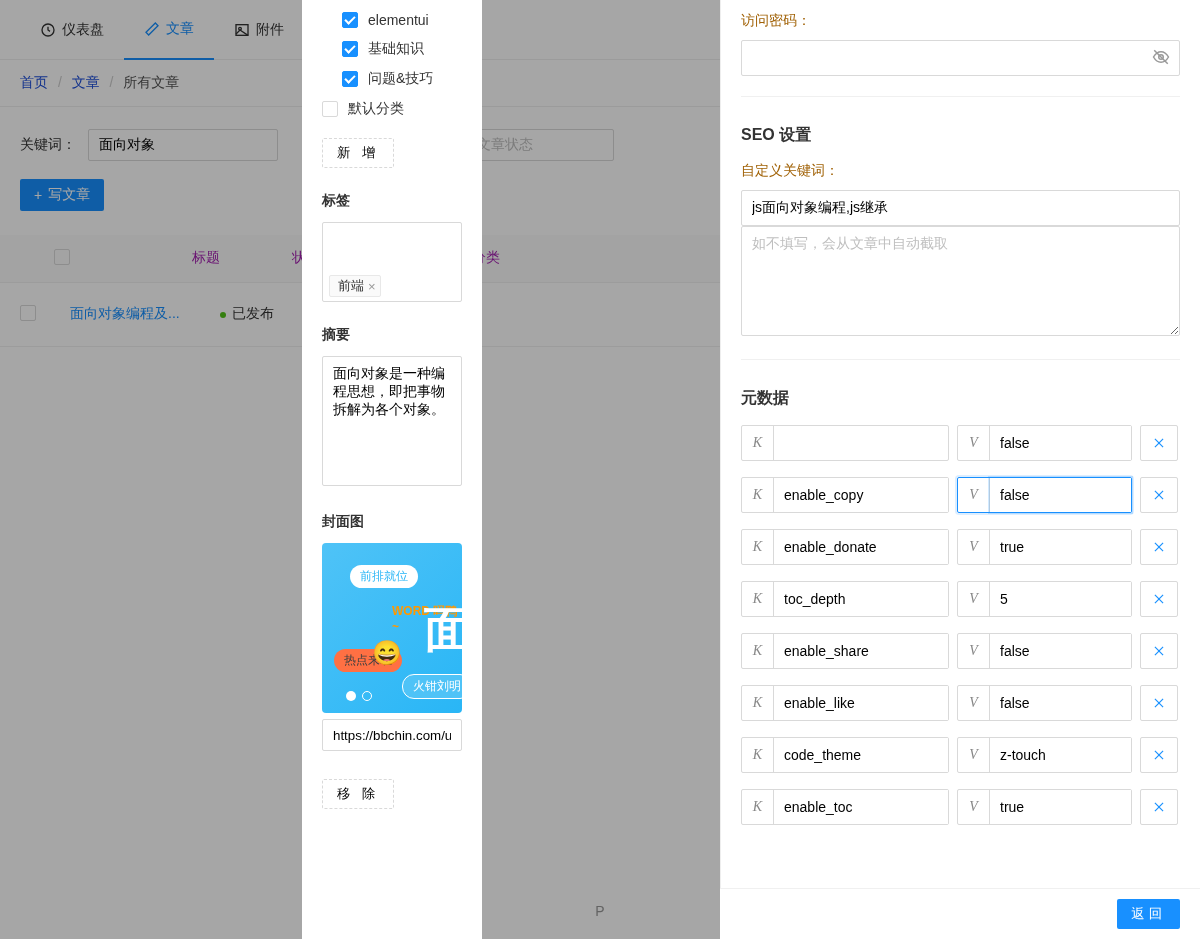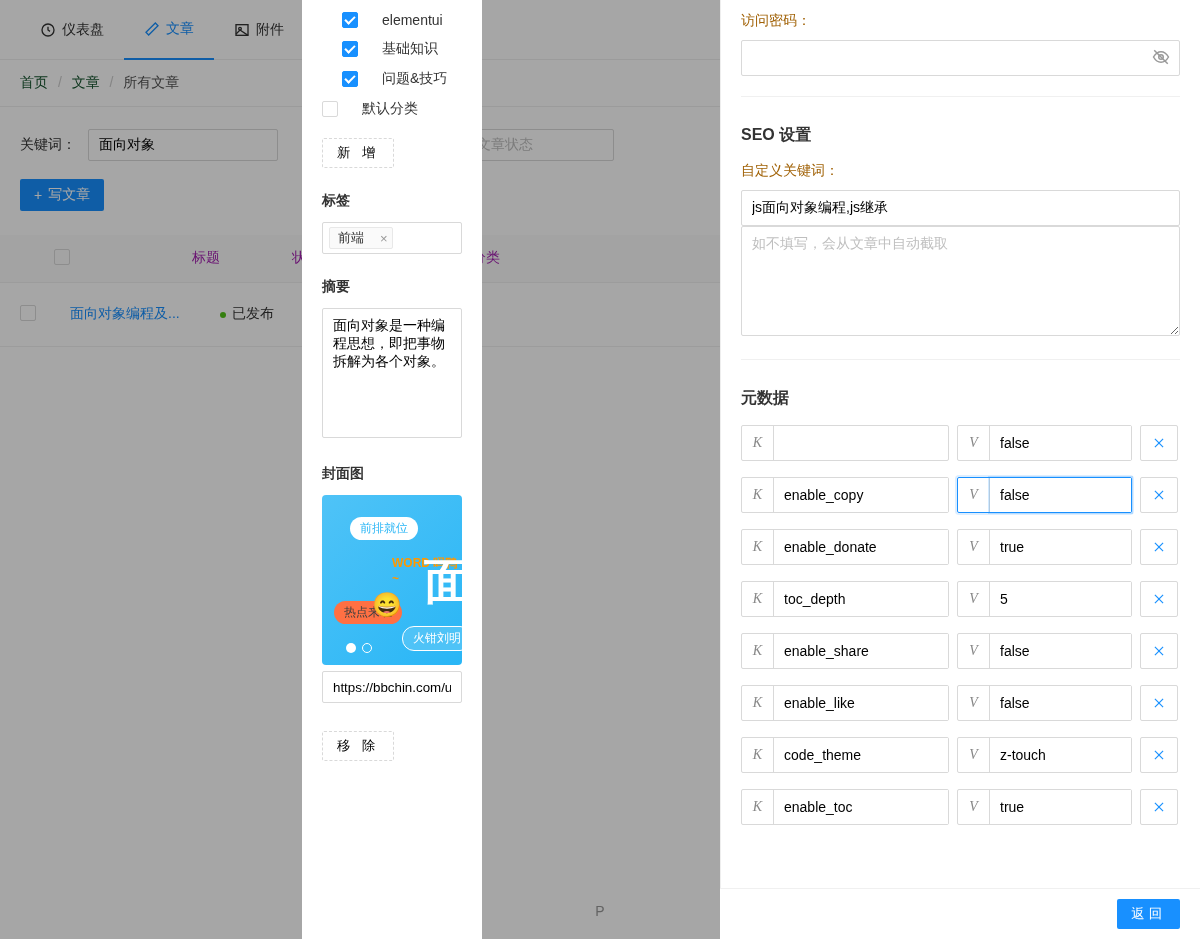--- a/index.html
+++ b/index.html
@@ -6,21 +6,21 @@
 body { font-family: -apple-system, BlinkMacSystemFont, "Segoe UI", "PingFang SC", "Hiragino Sans GB", "Microsoft YaHei", sans-serif; font-size: 14px; color: #333; background: #fff; width: 1200px; height: 939px; overflow: hidden; position: relative; }
 
 
 .top-nav { background: #fff; height: 60px; display: flex; align-items: center; padding: 0 20px; border-bottom: 1px solid #eee; }
 .nav-item { display: flex; align-items: center; gap: 6px; padding: 0 20px; height: 60px; color: #333; cursor: pointer; }
 .nav-item.active { border-bottom: 2px solid #1890ff; color: #1890ff; }
 .nav-icon { width: 16px; height: 16px; display: inline-flex; }
 
 
 .breadcrumb { padding: 14px 20px; font-size: 14px; border-bottom: 1px solid #eee; }
-.breadcrumb span { color: #14532d; }
+.breadcrumb span { color: #1d4ed8; }
 .breadcrumb .sep { color: #ccc; padding: 0 6px; }
 .breadcrumb .current { color: #555; }
 
 
 .filter-bar { padding: 22px 20px 0; display: flex; align-items: center; gap: 12px; }
 .filter-label { color: #333; }
 .filter-input, .filter-select { height: 32px; border: 1px solid #d9d9d9; border-radius: 2px; padding: 0 10px; font-size: 14px; }
 .filter-input { width: 190px; }
 .filter-select { width: 190px; color: #bfbfbf; background: #fff; }
 
@@ -47,29 +47,29 @@
 
 
 .overlay { position: absolute; inset: 0; background: rgba(0,0,0,0.35); }
 
 
 .drawer-left { position: absolute; top: 0; right: 718px; bottom: 0; width: 180px; background: #fff; padding: 0 20px; overflow: hidden; }
 .drawer-right { position: absolute; top: 0; right: 0; bottom: 0; width: 480px; background: #fff; padding: 0 20px 60px; overflow-y: auto; border-left: 1px solid #eee; }
 
 
 .cat-list { padding-top: 6px; margin-left: 20px; }
-.cat-item { display: flex; align-items: center; gap: 24px; padding: 6px 0; }
+.cat-item { display: flex; align-items: center; gap: 10px; padding: 6px 0; }
 .cat-check { width: 16px; height: 16px; border: 1px solid #d9d9d9; border-radius: 2px; display: inline-flex; align-items: center; justify-content: center; flex-shrink: 0; }
 .cat-check.checked { background: #1890ff; border-color: #1890ff; }
 .cat-check.checked::after { content: ''; width: 4px; height: 8px; border: solid #fff; border-width: 0 2px 2px 0; transform: rotate(45deg); margin-top: -2px; }
 .cat-default { margin-left: 0; }
 .btn-dashed { border: 1px dashed #d9d9d9; background: #fff; padding: 5px 14px; border-radius: 2px; cursor: pointer; letter-spacing: 4px; text-align: center; }
 .section-title { font-weight: 600; margin: 24px 0 12px; }
 .tag-chip-row { border: 1px solid #d9d9d9; border-radius: 2px; padding: 4px 6px; display: flex; flex-wrap: wrap; gap: 4px; }
-.chip { background: #fafafa; border: 1px solid #e8e8e8; border-radius: 2px; padding: 1px 4px 1px 8px; display: inline-flex; align-items: center; gap: 16px; font-size: 13px; }
+.chip { background: #fafafa; border: 1px solid #e8e8e8; border-radius: 2px; padding: 1px 4px 1px 8px; display: inline-flex; align-items: center; gap: 4px; font-size: 13px; margin-top: 48px; }
 .chip-close { color: #999; cursor: pointer; }
 .excerpt-box { width: 100%; height: 130px; border: 1px solid #d9d9d9; border-radius: 2px; padding: 8px 10px; font-size: 14px; resize: none; font-family: inherit; }
 .cover-img { width: 100%; height: 170px; background: linear-gradient(135deg, #4fc3f7, #29b6f6); border-radius: 4px; margin: 12px 0 6px; position: relative; overflow: hidden; }
 .cover-badge { position: absolute; background: #fff; border-radius: 12px; padding: 3px 10px; font-size: 12px; color: #29b6f6; }
 .cover-url-input { width: 100%; height: 32px; border: 1px solid #d9d9d9; border-radius: 2px; padding: 0 10px; }
 
 
 .field-label { color: #a16207; margin: 0 0 10px; }
 .input-text { width: 100%; height: 36px; border: 1px solid #d9d9d9; border-radius: 2px; padding: 0 10px; font-size: 14px; }
 .pw-wrap { position: relative; }

